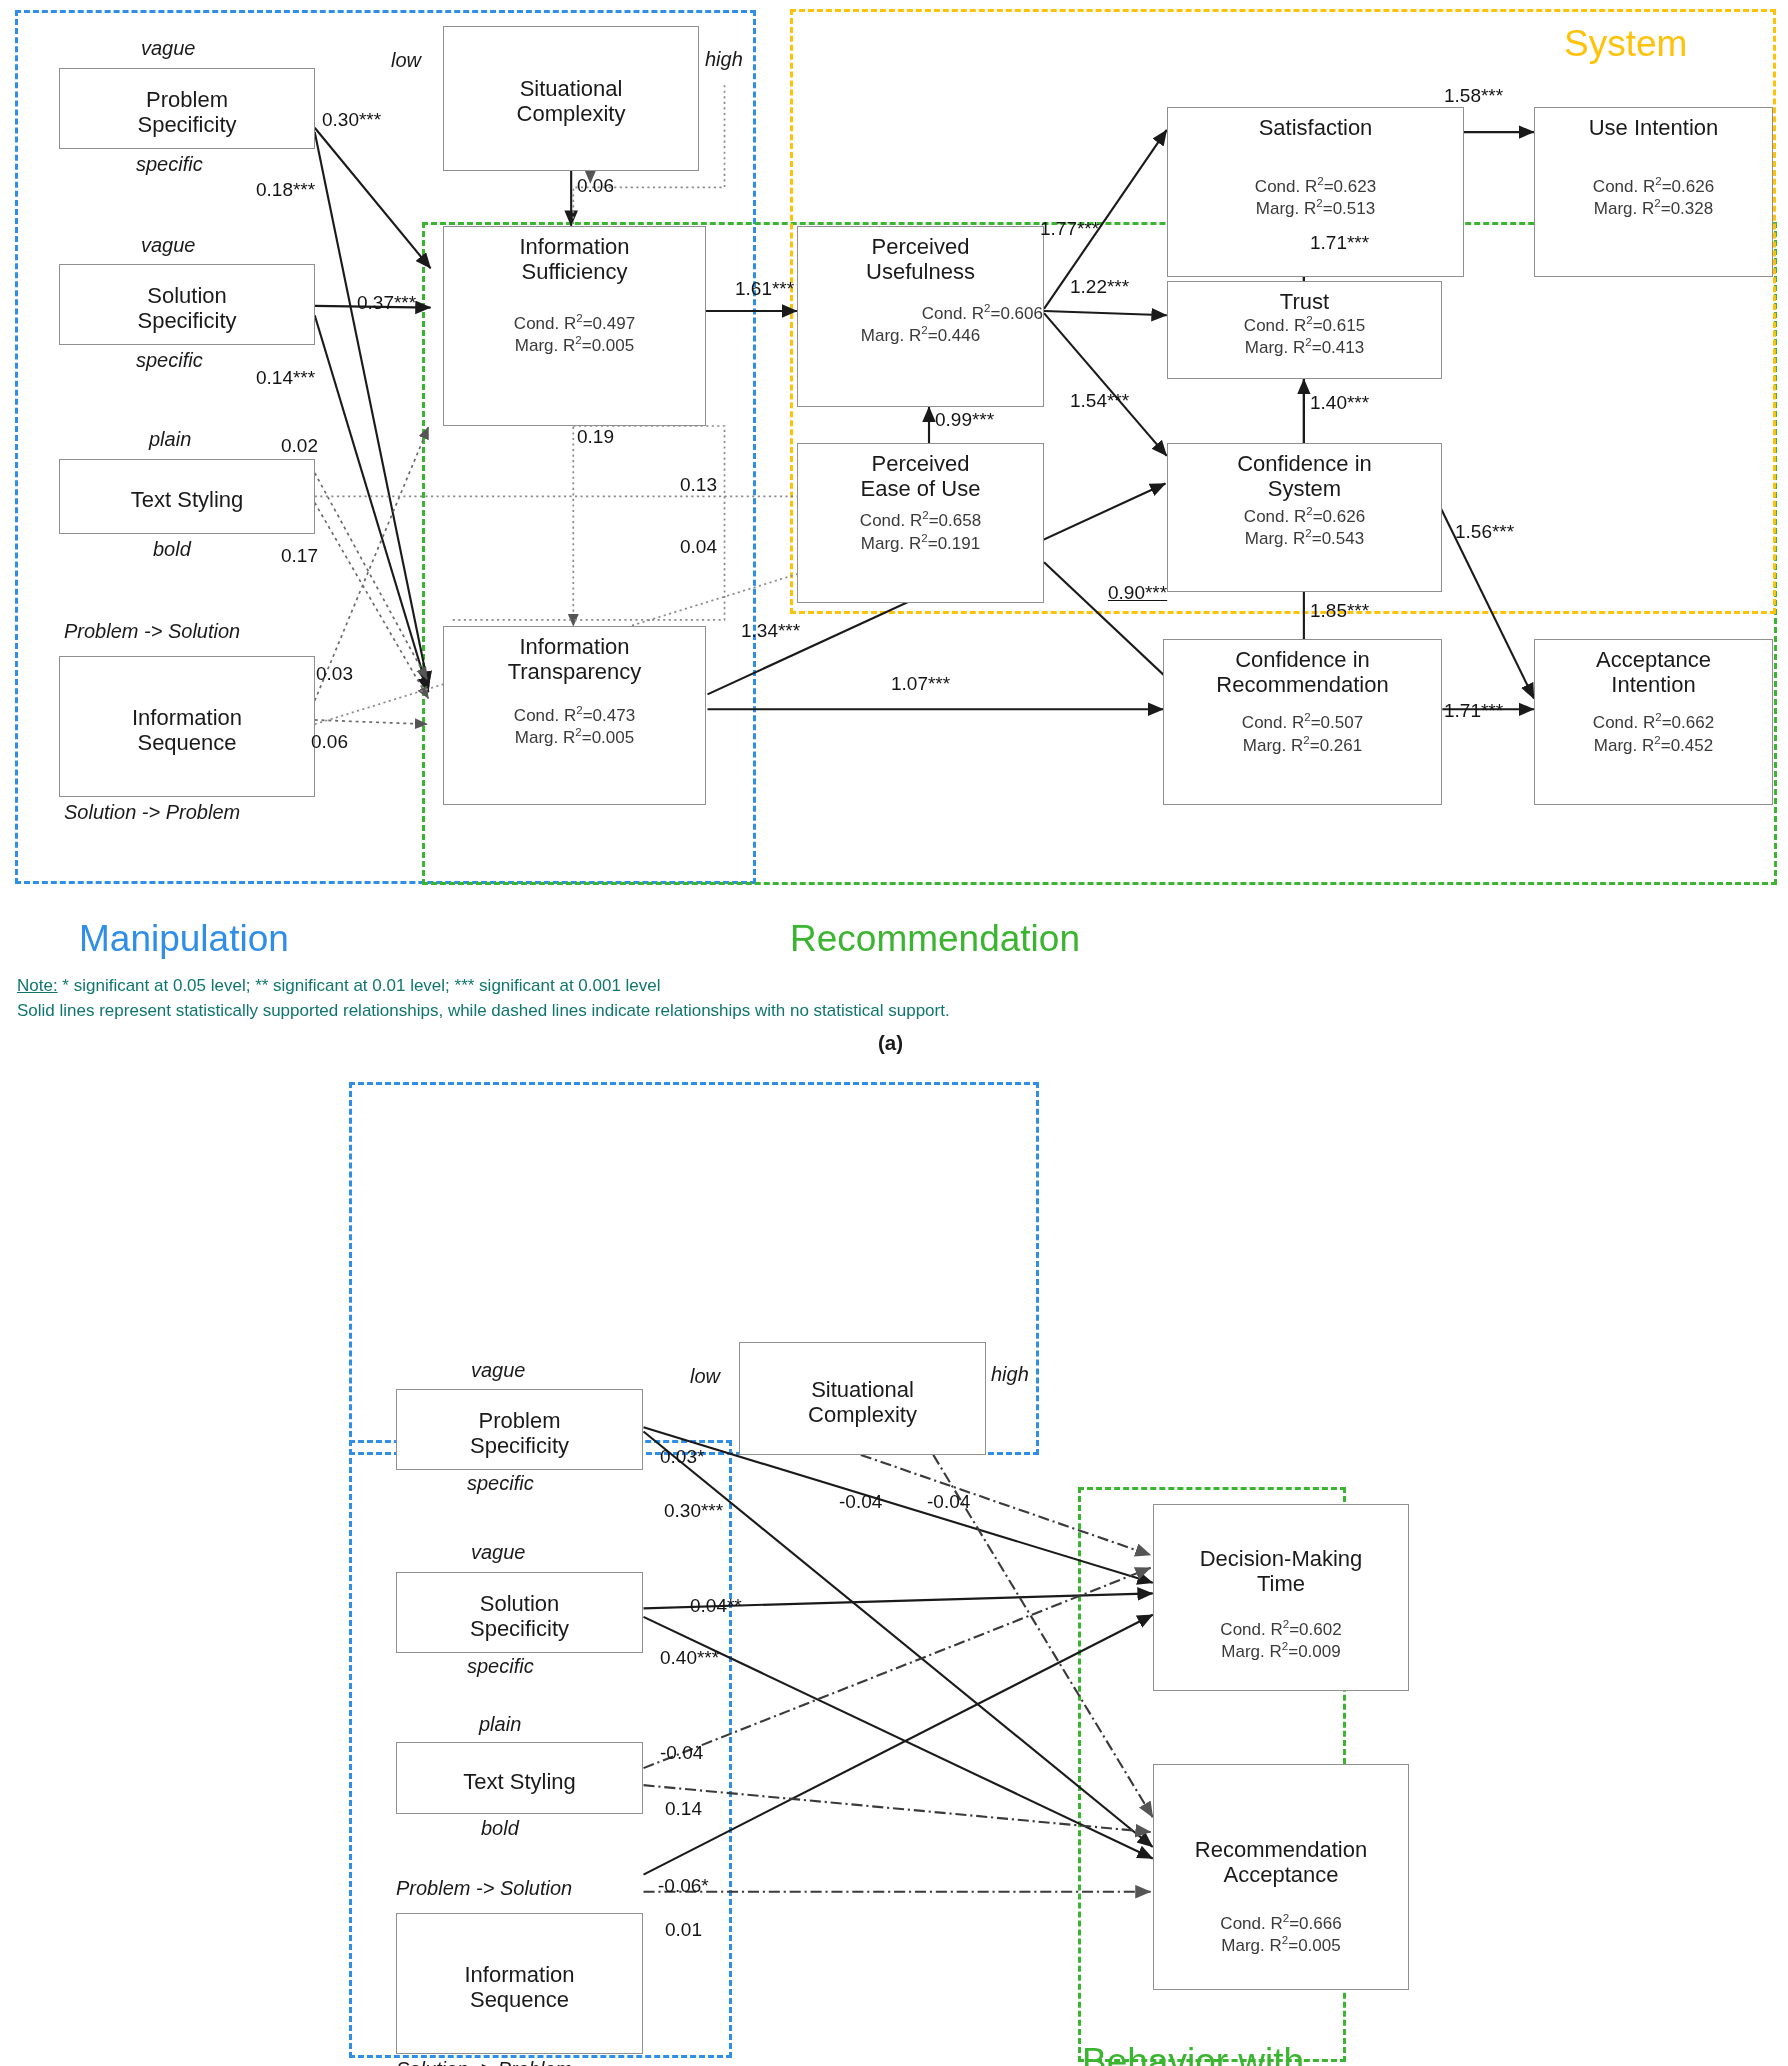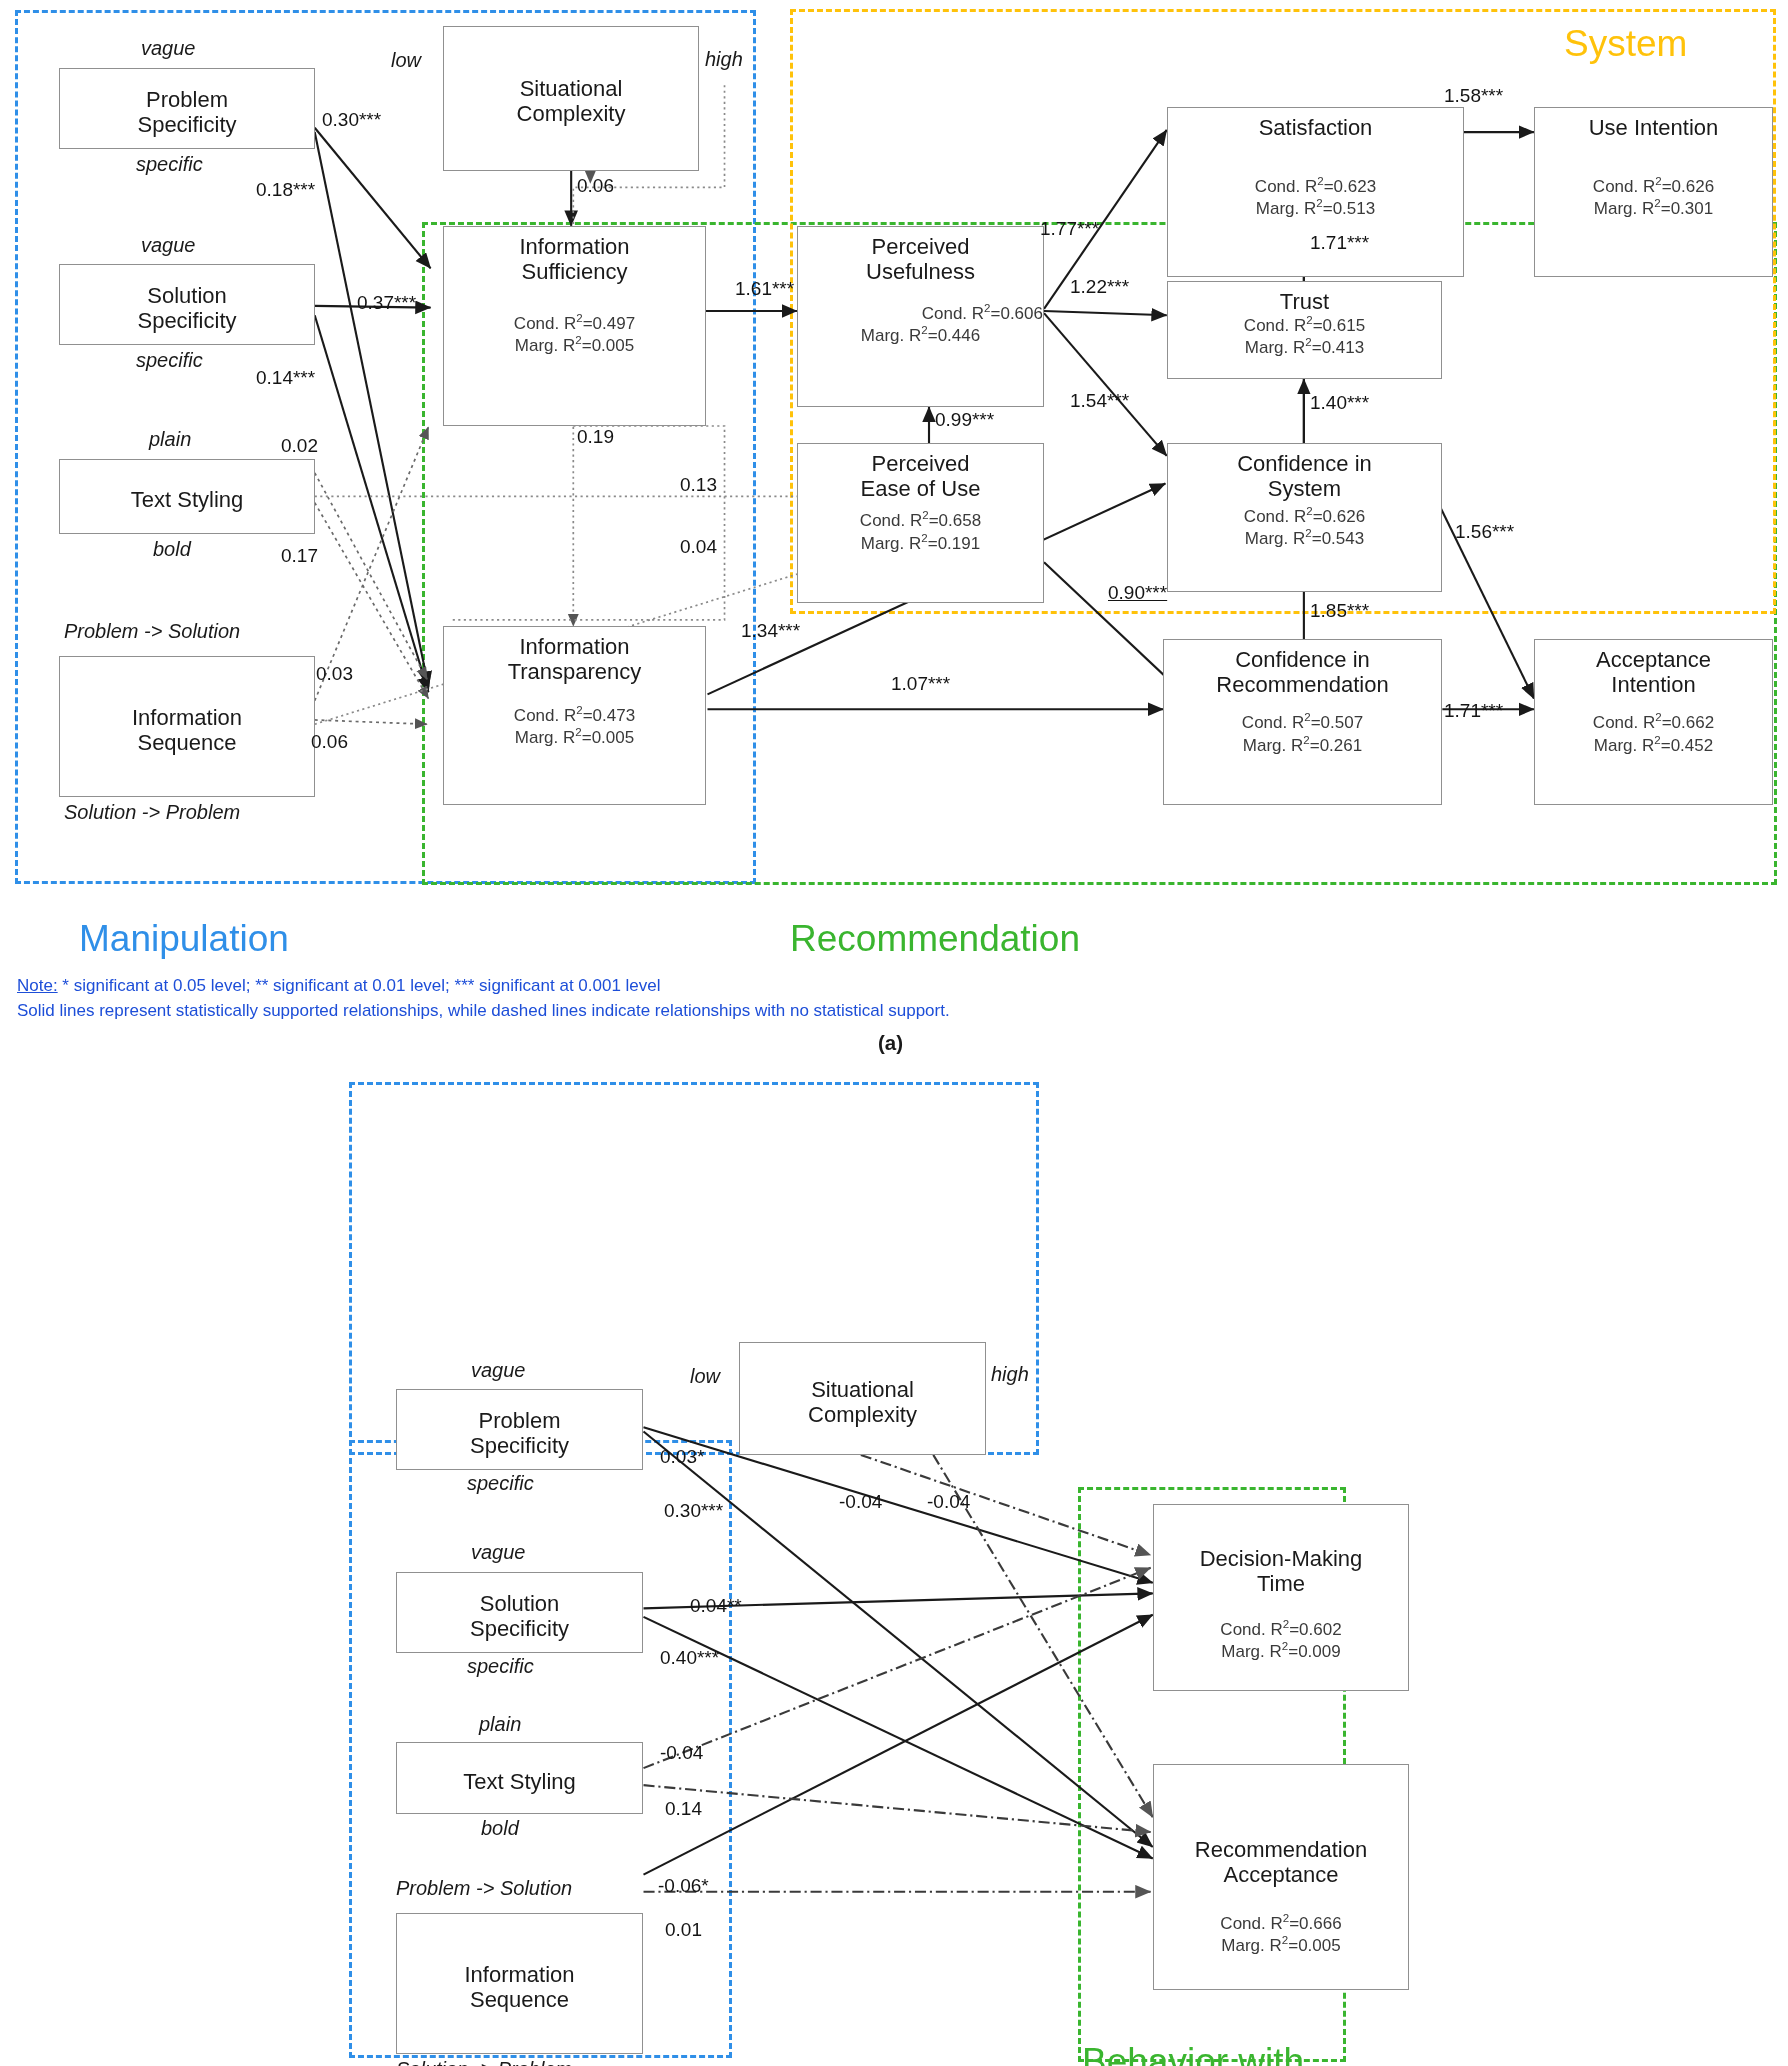--- a/index.html
+++ b/index.html
@@ -59,21 +59,21 @@
   .frame.green{border:3px dashed #3ab52f;}
   .frame.yellow{border:3px dashed #ffc20a;}
 
   
   .gname{position:absolute;white-space:nowrap;z-index:8;}
   .gname.blue{color:#2f8fe8;}
   .gname.green{color:#3ab52f;}
   .gname.yellow{color:#ffc20a;}
 
   
-  .note{position:absolute;font-size:17px;line-height:1.45;color:#1d4ed8;z-index:8;}
+  .note{position:absolute;font-size:17px;line-height:1.45;color:#0f766e;z-index:8;}
   .note u{text-decoration:underline;}
   .subcap{position:absolute;font-size:20.5px;font-weight:bold;z-index:8;}
 
   svg.edges{position:absolute;left:0;top:0;z-index:3;overflow:visible;}
 </style>
 </head>
 <body>
 
 <div id="page">
 
@@ -229,21 +229,21 @@
     <div class="node" style="left:1167px;top:443px;width:275px;height:149px;">
       <span class="ttl" style="white-space:pre-line;">Confidence in
 System</span>
       <span class="r2" style="margin-top:4.3px;"><span>Cond. R</span><sup>2</sup><span>=0.626</span></span>
       <span class="r2"><span>Marg. R</span><sup>2</sup><span>=0.543</span></span>
     </div>
 
     <div class="node" style="left:1534px;top:107px;width:239px;height:170px;">
       <span class="ttl" style="white-space:pre-line;">Use Intention</span>
       <span class="r2" style="margin-top:35px;"><span>Cond. R</span><sup>2</sup><span>=0.626</span></span>
-      <span class="r2"><span>Marg. R</span><sup>2</sup><span>=0.301</span></span>
+      <span class="r2"><span>Marg. R</span><sup>2</sup><span>=0.328</span></span>
     </div>
 
     <div class="node" style="left:1163px;top:639px;width:279px;height:166px;">
       <span class="ttl" style="white-space:pre-line;">Confidence in
 Recommendation</span>
       <span class="r2" style="margin-top:14.5px;"><span>Cond. R</span><sup>2</sup><span>=0.507</span></span>
       <span class="r2"><span>Marg. R</span><sup>2</sup><span>=0.261</span></span>
     </div>
 
     <div class="node" style="left:1534px;top:639px;width:239px;height:166px;">

